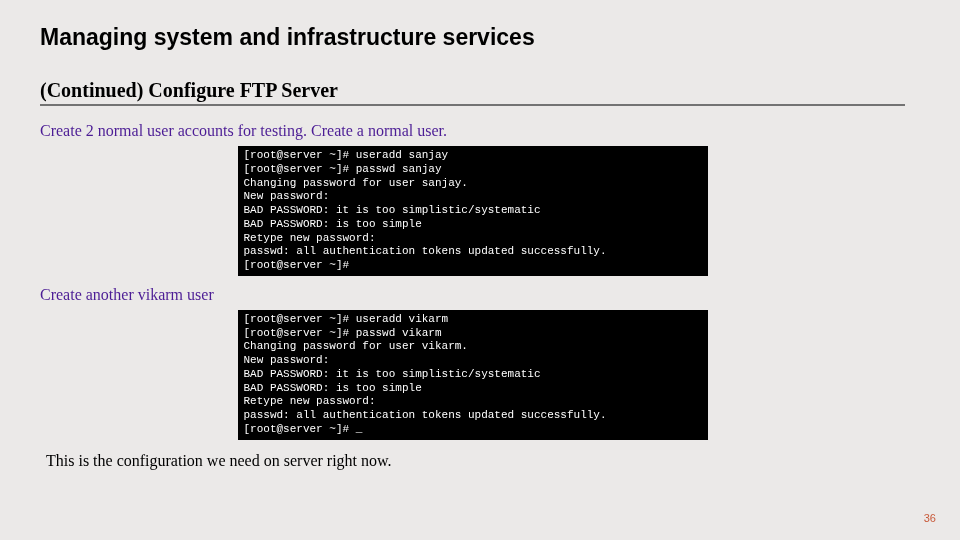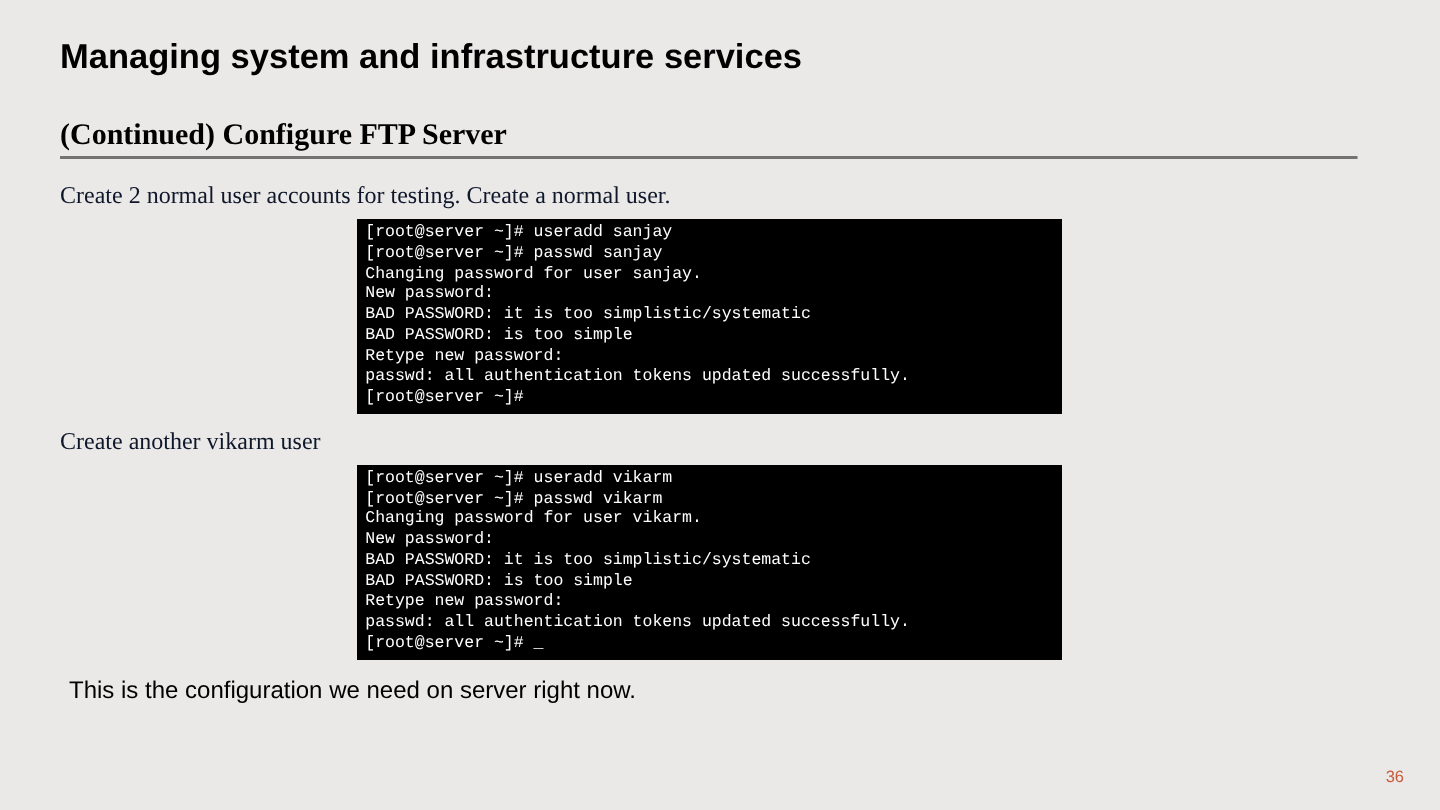--- a/index.html
+++ b/index.html
@@ -24,36 +24,36 @@
       font-weight: 700;
       color: #000;
       border-bottom: 2px solid #737373;
       padding-bottom: 2px;
       margin-bottom: 16px;
       width: 100%;
     }
     .body-text {
       font-family: "Times New Roman", Times, serif;
       font-size: 16px;
-      color: #0f172a;
+      color: #4c1d95;
       margin-bottom: 6px;
     }
     .terminal {
       background: #000;
       color: #fff;
       font-family: "Courier New", Courier, monospace;
       font-size: 11px;
       line-height: 1.25;
       padding: 3px 6px;
       margin: 2px auto 10px auto;
       width: 470px;
       white-space: pre;
     }
     .footer-text {
-      font-family: Liberation Sans, sans-serif;
+      font-family: Liberation Serif, serif;
       font-size: 16px;
       color: #000;
       margin-top: 12px;
       margin-left: 6px;
     }
     .page-number {
       position: absolute;
       bottom: 16px;
       right: 24px;
       font-size: 11px;

